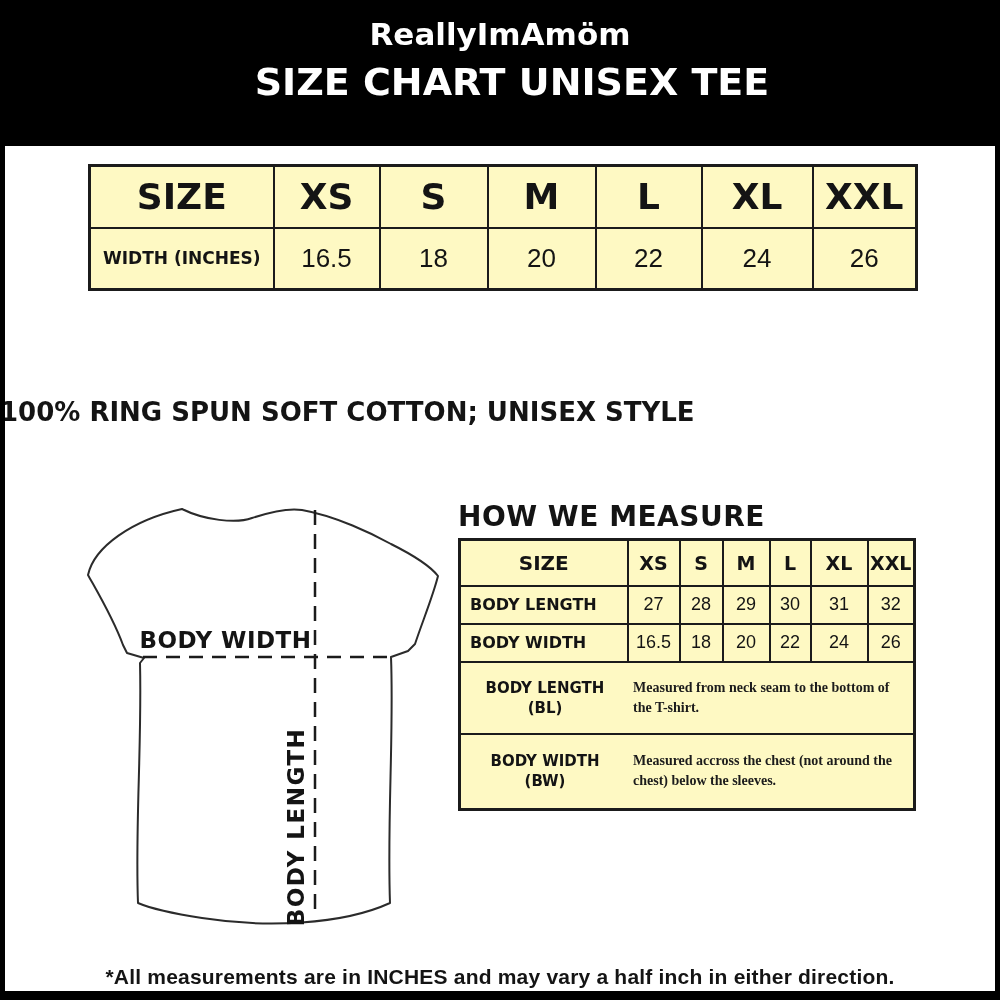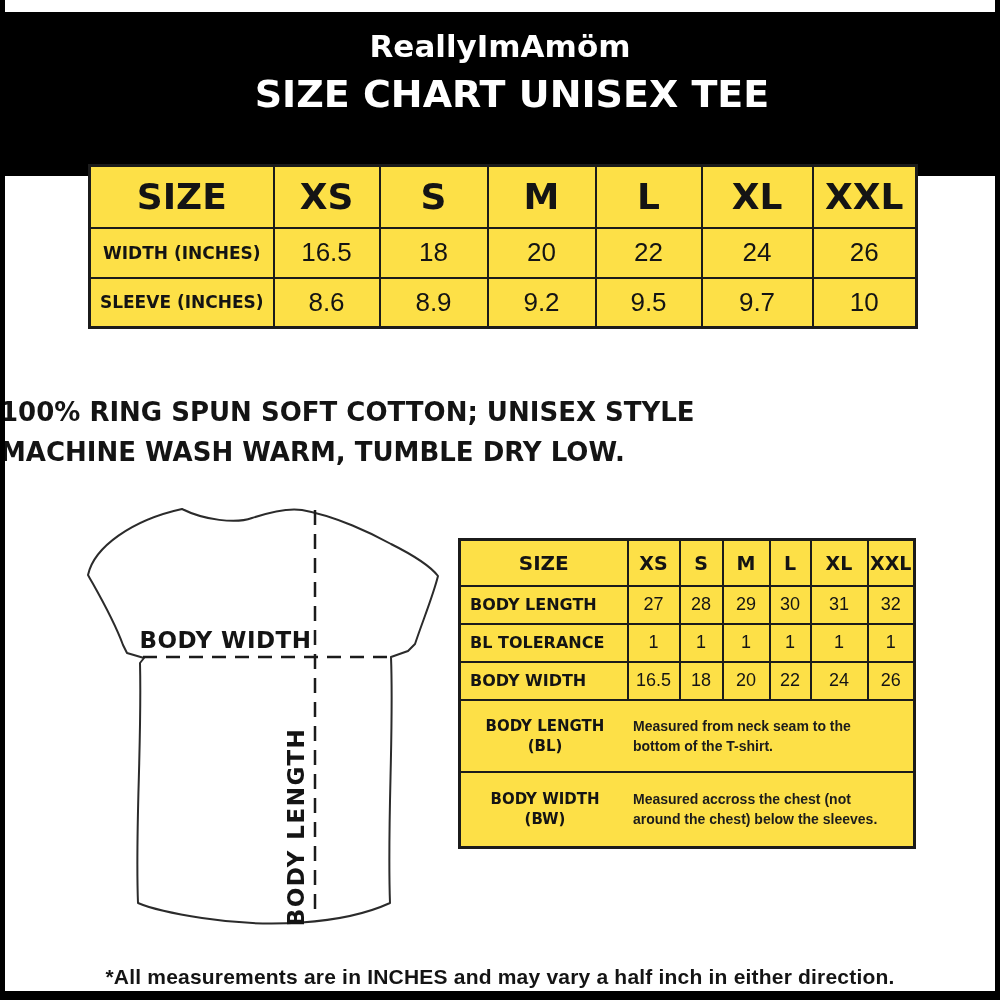--- a/index.html
+++ b/index.html
@@ -7,34 +7,34 @@
     position:relative;width:1000px;height:1000px;margin:0 auto;
     background:#ffffff;overflow:hidden;
     font-family:"DejaVu Sans",sans-serif;color:#141414;
   }
   .edge{position:absolute;background:#000;}
   #edge-left{left:0;top:0;width:5px;height:1000px;}
   #edge-right{right:0;top:0;width:5px;height:1000px;}
   #edge-bottom{left:0;bottom:0;width:1000px;height:9px;}
 
   
-  #header{position:absolute;left:0;top:12px;width:1000px;height:164px;background:#000;}
+  #header{position:absolute;left:0;top:0;width:1000px;height:146px;background:#000;}
   #brand{position:absolute;top:16px;left:0;width:100%;text-align:center;
     color:#fff;font-size:31px;font-weight:bold;}
   #title{position:absolute;top:60px;left:0;width:100%;text-align:center;
     color:#fff;font-size:38px;font-weight:bold;letter-spacing:0px;white-space:nowrap;padding-left:12px;}
 
   
-  table{border-collapse:collapse;position:absolute;table-layout:fixed;background:#fde047;}
+  table{border-collapse:collapse;position:absolute;table-layout:fixed;background:#fef9c3;}
   th,td{padding:0;vertical-align:middle;}
 
   #main-table{left:88px;top:164px;width:827px;border:3px solid #1b1b1b;}
   #main-table th,#main-table td{border:2px solid #1b1b1b;text-align:center;}
   #main-table tr.hrow{height:62px;}
-  #main-table tr.drow{height:50px;}
+  #main-table tr.drow{height:62px;}
   #main-table .hcell{font-size:36px;font-weight:bold;}
   #main-table .rlabel{font-size:17px;font-weight:bold;letter-spacing:0px;}
   #main-table .val{font-family:"Liberation Sans",sans-serif;font-size:26px;font-weight:normal;}
 
   
   #care{position:absolute;top:392px;left:0;width:100%;text-align:left;
     font-size:26px;font-weight:bold;line-height:40px;}
 
   
   #tshirt-svg{position:absolute;left:80px;top:487px;}
@@ -54,21 +54,21 @@
   #measure-table .hsize{font-size:20px;font-weight:bold;text-align:center;}
   #measure-table .hcell{font-size:19px;font-weight:bold;text-align:center;}
   #measure-table .rlabel{font-size:16px;font-weight:bold;text-align:left;padding-left:9px;}
   #measure-table .val{font-family:"Liberation Sans",sans-serif;font-size:18px;
     font-weight:normal;text-align:center;}
   #measure-table tr.defrow1{height:72px;}
   #measure-table tr.defrow2{height:76px;}
   .defwrap{display:flex;align-items:center;width:100%;}
   .defterm{width:168px;flex:0 0 168px;text-align:center;font-size:15px;font-weight:bold;
     line-height:20px;}
-  .deftext{flex:1;font-family:Liberation Sans, sans-serif;font-size:14px;font-weight:bold;
+  .deftext{flex:1;font-family:Liberation Serif, serif;font-size:14px;font-weight:bold;
     line-height:20px;text-align:left;padding:0 14px 0 4px;color:#1c1c1c;}
 
   
   #footnote{position:absolute;top:965px;left:0;width:100%;text-align:center;
     font-family:"Liberation Sans",sans-serif;font-size:21px;font-weight:bold;
     letter-spacing:0.2px;}
 </style>
 </head>
 <body>
 
@@ -101,35 +101,25 @@
     </tr>
     <tr class="drow">
       <th class="rlabel">WIDTH (INCHES)</th>
       <td class="val">16.5</td>
       <td class="val">18</td>
       <td class="val">20</td>
       <td class="val">22</td>
       <td class="val">24</td>
       <td class="val">26</td>
     </tr>
-    <tr class="drow">
-      <th class="rlabel">SLEEVE (INCHES)</th>
-      <td class="val">8.6</td>
-      <td class="val">8.9</td>
-      <td class="val">9.2</td>
-      <td class="val">9.5</td>
-      <td class="val">9.7</td>
-      <td class="val">10</td>
-    </tr>
   </tbody>
     </table>
 
   <div id="care">
     <div>100% RING SPUN SOFT COTTON; UNISEX STYLE</div>
-    <div>MACHINE WASH WARM, TUMBLE DRY LOW.</div>
   </div>
 
   <svg id="tshirt-svg" width="365" height="460" viewBox="0 0 365 460">
     <path d="M 8,88
          C 14,60 52,33 102,22
          C 124,33 156,37 172,31
          C 190,25 210,21 222,23
          C 256,29 293,47 311,57
          C 333,68 351,80 358,89
          C 353,109 343,133 335,157
@@ -139,20 +129,21 @@
          C 96,427 72,422 58,416
          C 55,340 62,258 60,176
          L 64,171 L 47,166 L 43,158
          C 33,131 18,106 8,88 Z" fill="#ffffff" stroke="#2b2b2b" stroke-width="2" stroke-linejoin="round"></path>
     <line x1="63" y1="170" x2="309" y2="170" stroke="#1b1b1b" stroke-width="2.5" stroke-dasharray="14 9"></line>
     <line x1="235" y1="23" x2="235" y2="430" stroke="#1b1b1b" stroke-width="2.5" stroke-dasharray="15 9"></line>
   </svg>
   <div id="body-width-label">BODY WIDTH</div>
   <div id="body-length-label">BODY LENGTH</div>
 
+  <div id="measure-title">HOW WE MEASURE</div>
 
   <table id="measure-table">
     <colgroup>
       <col style="width:168px">
         <col style="width:52px">
         <col style="width:43px">
       <col style="width:47px">
         <col style="width:41px">
         <col style="width:57px">
       <col style="width:47px">
@@ -170,29 +161,20 @@
     <tr class="drow">
       <th class="rlabel">BODY LENGTH</th>
       <td class="val">27</td>
       <td class="val">28</td>
       <td class="val">29</td>
       <td class="val">30</td>
       <td class="val">31</td>
       <td class="val">32</td>
     </tr>
     <tr class="drow">
-      <th class="rlabel">BL TOLERANCE</th>
-      <td class="val">1</td>
-      <td class="val">1</td>
-      <td class="val">1</td>
-      <td class="val">1</td>
-      <td class="val">1</td>
-      <td class="val">1</td>
-    </tr>
-    <tr class="drow">
       <th class="rlabel">BODY WIDTH</th>
       <td class="val">16.5</td>
       <td class="val">18</td>
       <td class="val">20</td>
       <td class="val">22</td>
       <td class="val">24</td>
       <td class="val">26</td>
     </tr>
     <tr class="defrow1">
       <td colspan="7">

